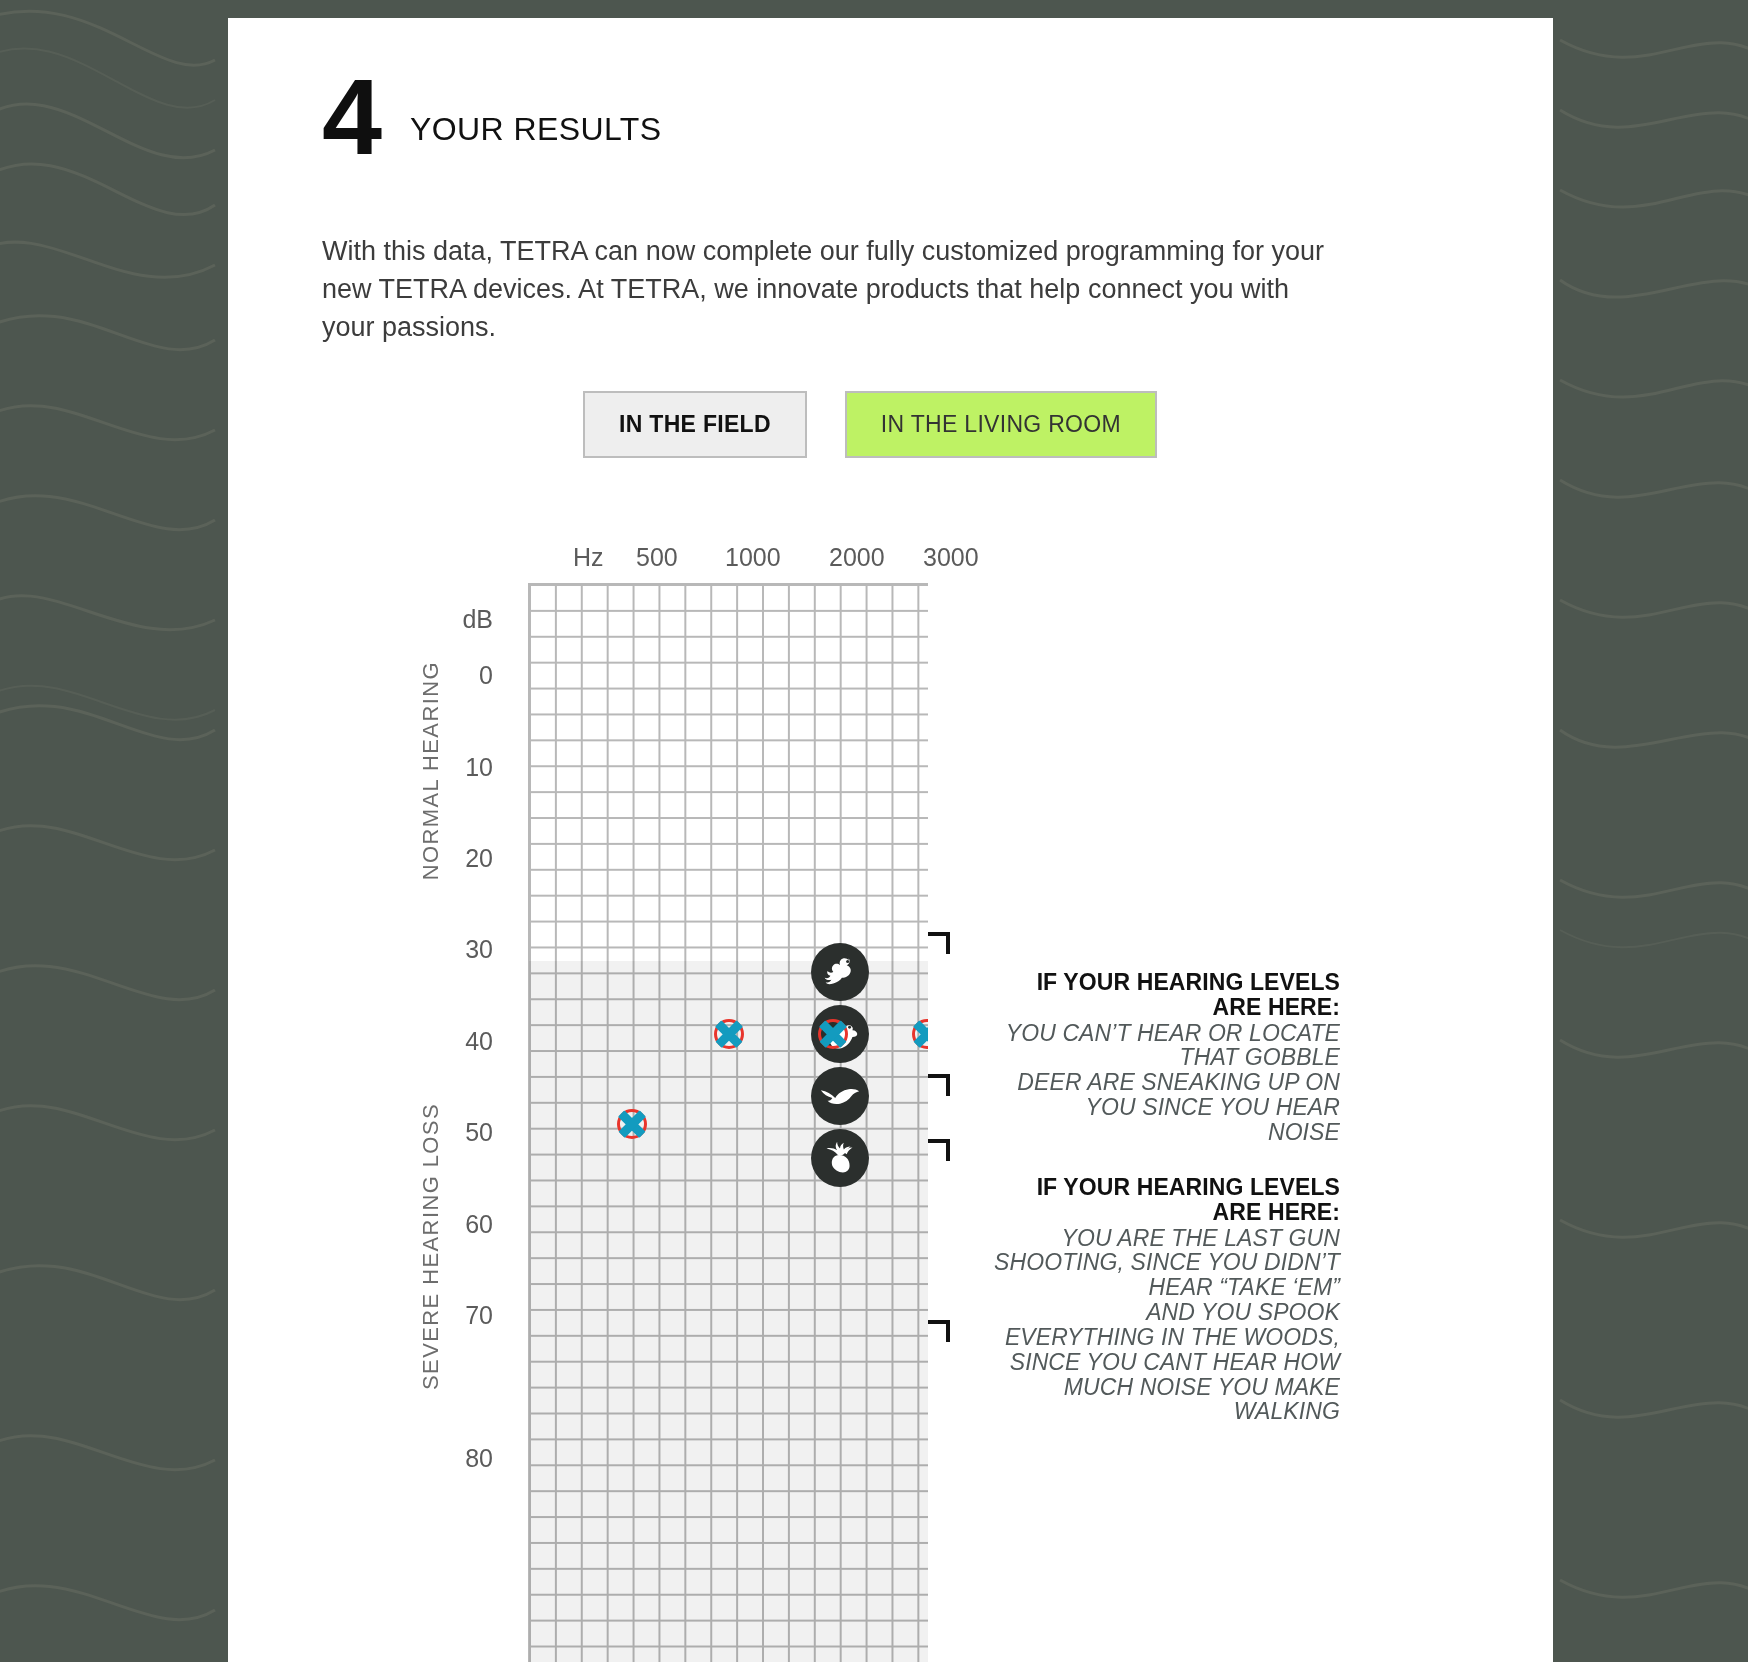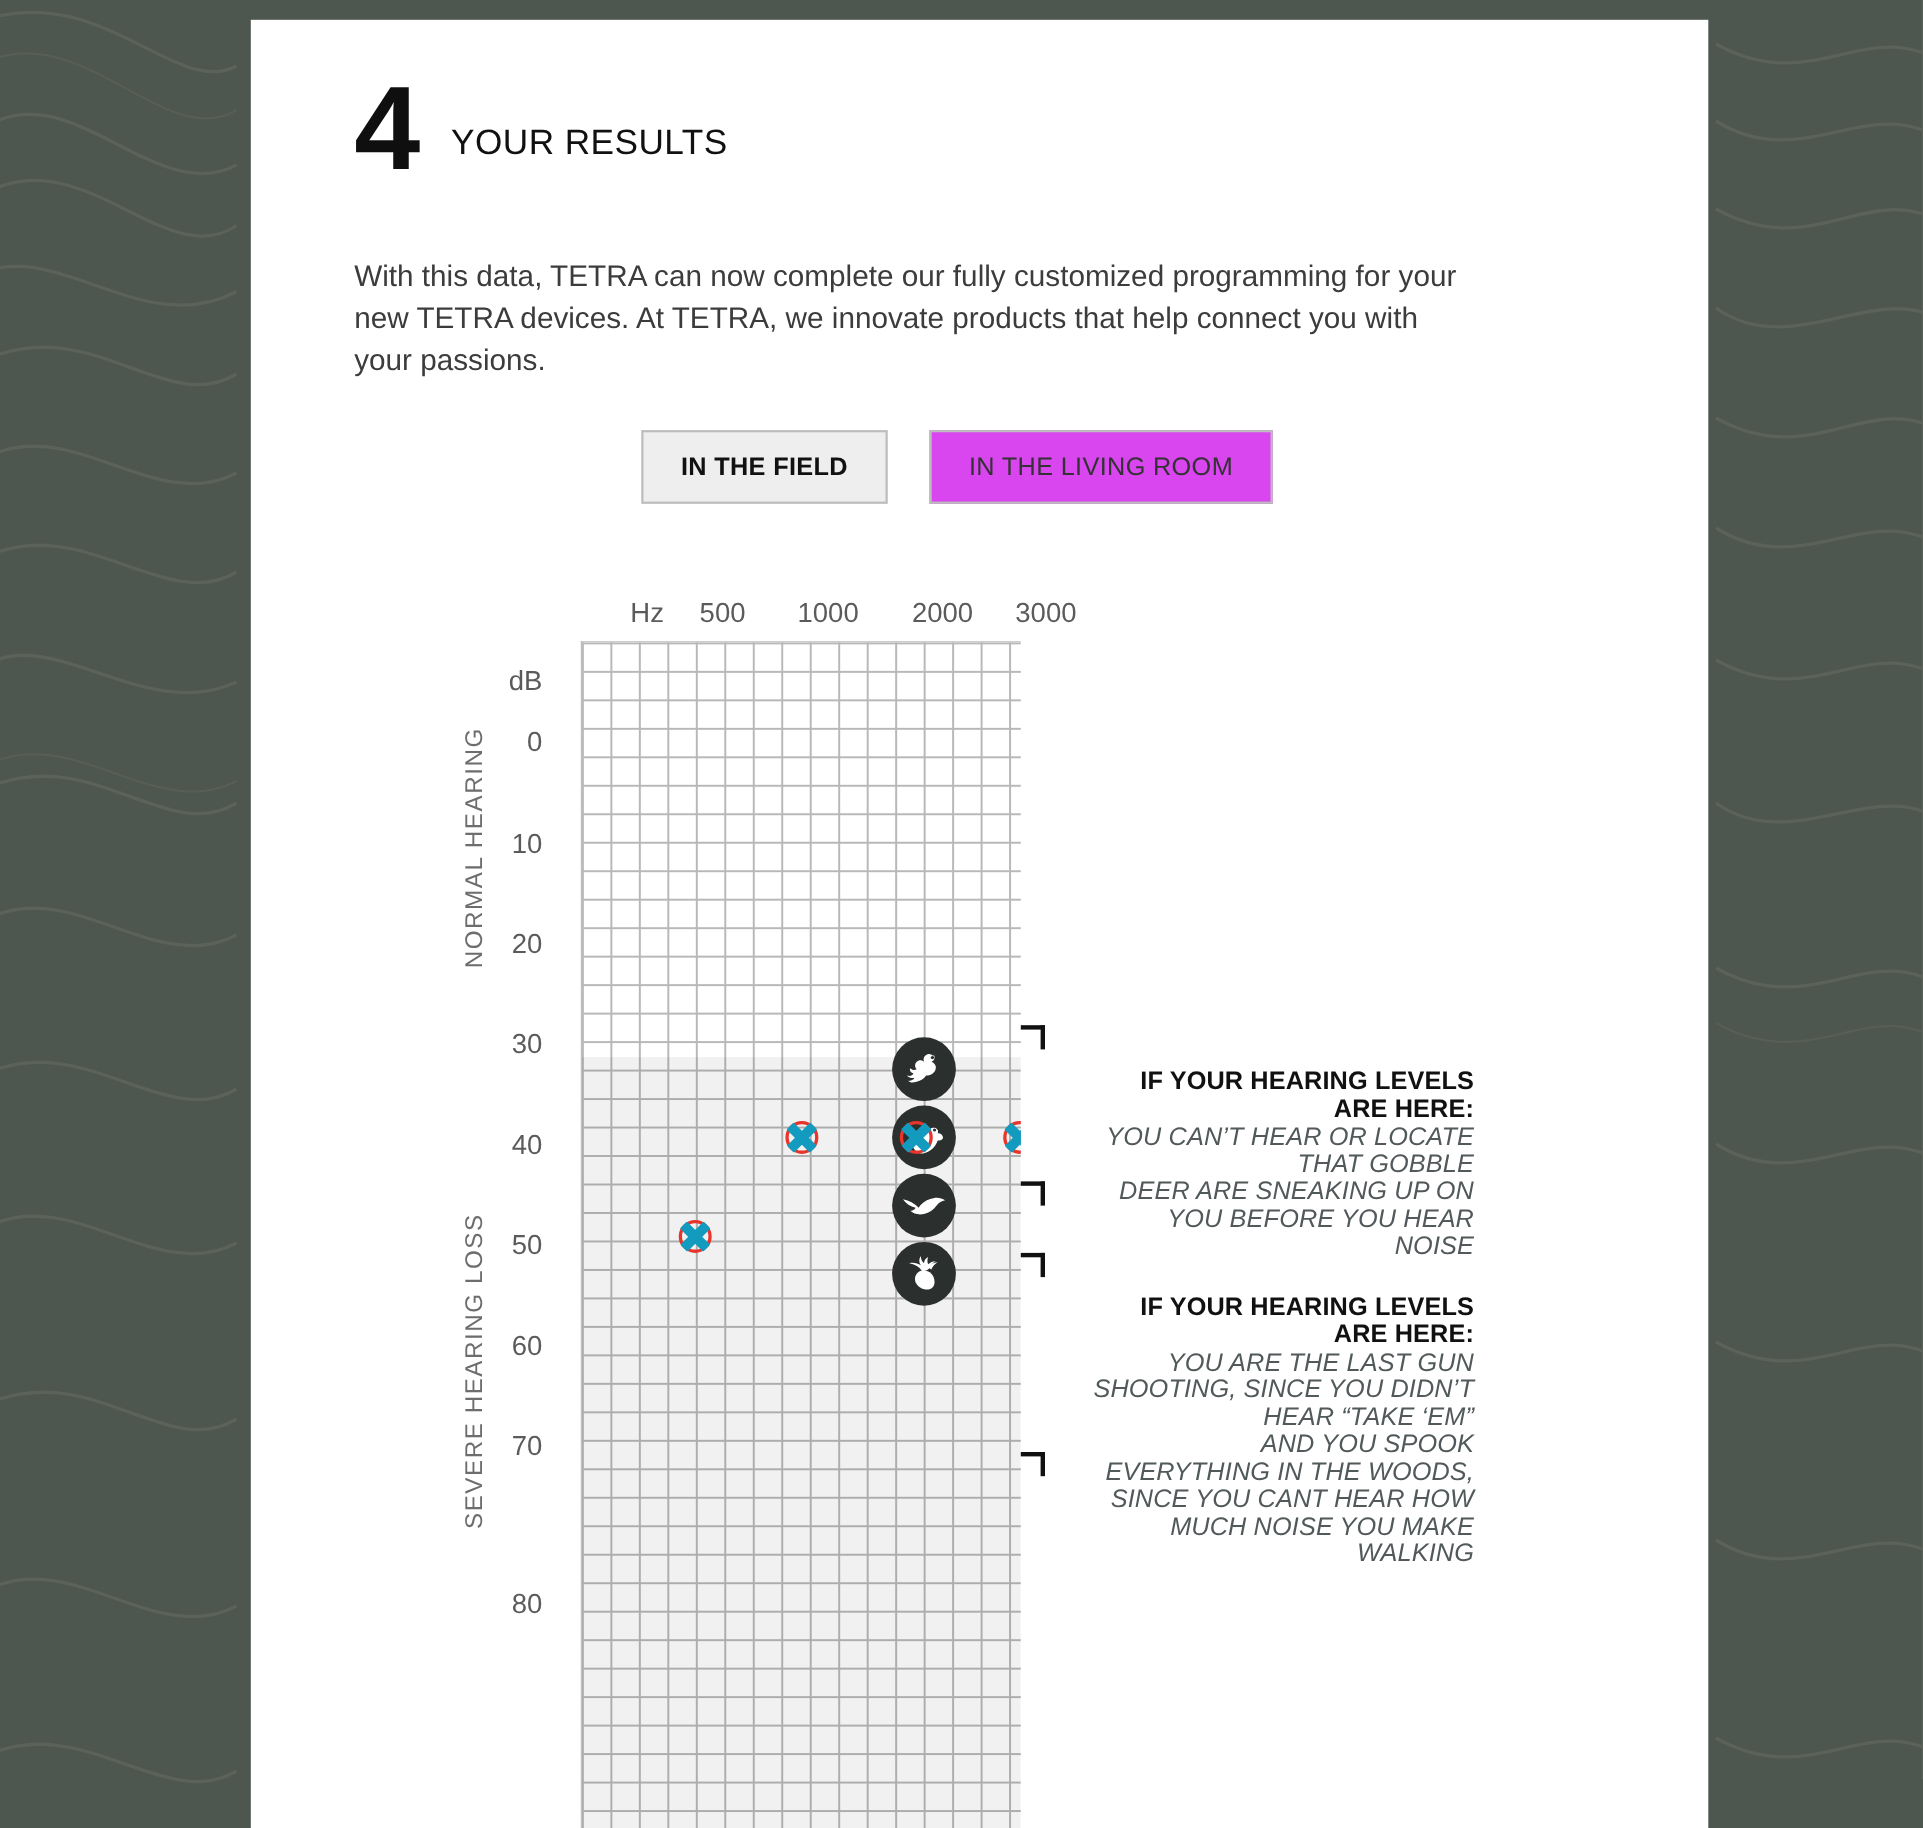--- a/index.html
+++ b/index.html
@@ -52,21 +52,21 @@
 
   
   #toggle-row {
     position:absolute; left:355px; top:373px;
     display:flex; gap:38px;
   }
   .toggle-btn {
     font-size:23px; font-weight:bold; letter-spacing:.3px;
     padding:18px 34px;
     border:2px solid #bdbdbd;
-    background:#d946ef; color:#2b2b2b;
+    background:#bef264; color:#2b2b2b;
     cursor:pointer;
     font-family:"Liberation Sans", sans-serif;
     white-space:nowrap;
   }
   .toggle-btn.active { background:#eeeeee; color:#111; font-weight:bold; }
   .toggle-btn.inactive { font-weight:normal; color:#333; }
 
   
   #chart-wrap {
     position:absolute;
@@ -324,21 +324,21 @@
 
     <div class="callout" style="left:477px; top:427px;">
       <div class="co-head">
         <div>IF YOUR HEARING LEVELS</div>
         <div>ARE HERE:</div>
       </div>
       <div class="co-body">
         <p>YOU CAN’T HEAR OR LOCATE</p>
         <p>THAT GOBBLE</p>
         <p>DEER ARE SNEAKING UP ON</p>
-        <p>YOU BEFORE YOU HEAR</p>
+        <p>YOU SINCE YOU HEAR</p>
         <p>NOISE</p>
       </div>
     </div>
 
     <div class="callout" style="left:477px; top:632px;">
       <div class="co-head">
         <div>IF YOUR HEARING LEVELS</div>
         <div>ARE HERE:</div>
       </div>
       <div class="co-body">

